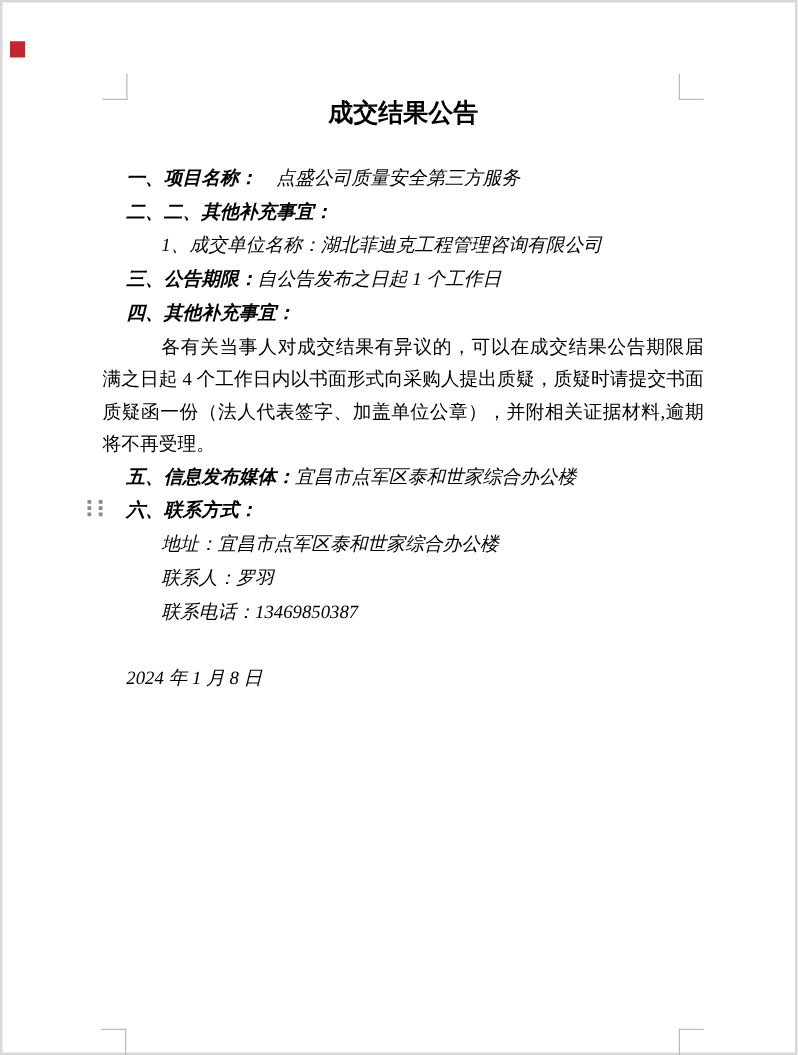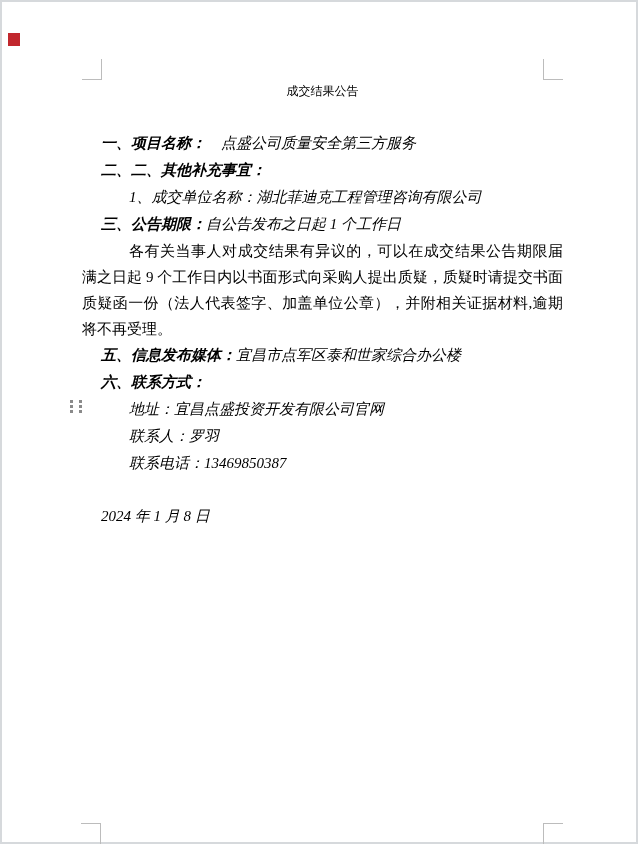--- a/index.html
+++ b/index.html
@@ -28,21 +28,21 @@
     display:grid;grid-template-columns:3px 3px;grid-auto-rows:3px;
     gap:2px 6px;cursor:grab;
   }
   .drag-handle i{display:block;width:3px;height:3px;background:#8a8a8a;}
   
   .content{
     position:absolute;left:99px;top:78px;width:443px;
     font-size:15px;line-height:27px;
   }
   .title{
-    font-size:12px;font-weight:normal;text-align:center;
+    font-size:20px;font-weight:bold;text-align:center;
     line-height:22px;margin:0 0 28px 0;
   }
   .line{white-space:pre-wrap;font-style:italic;}
   .line b{font-weight:bold;}
   .indent{margin-left:28px;}
   .para{
     margin:0 -19px;text-indent:47px;text-align:justify;
     line-height:26px;
   }
   .date-line{margin-top:26px;}
@@ -73,27 +73,28 @@
     <h1 class="title">成交结果公告</h1>
 
     <div class="line"><b>一、项目名称：</b><span>　点盛公司质量安全第三方服务</span></div>
 
     <div class="line"><b>二、二、其他补充事宜：</b></div>
 
     <div class="line indent">1、成交单位名称：湖北菲迪克工程管理咨询有限公司</div>
 
     <div class="line"><b>三、公告期限：</b><span>自公告发布之日起 1 个工作日</span></div>
 
+    <div class="line"><b>四、其他补充事宜：</b></div>
 
-    <p class="para">各有关当事人对成交结果有异议的，可以在成交结果公告期限届满之日起 9 个工作日内以书面形式向采购人提出质疑，质疑时请提交书面质疑函一份（法人代表签字、加盖单位公章），并附相关证据材料,逾期将不再受理。</p>
+    <p class="para">各有关当事人对成交结果有异议的，可以在成交结果公告期限届满之日起 4 个工作日内以书面形式向采购人提出质疑，质疑时请提交书面质疑函一份（法人代表签字、加盖单位公章），并附相关证据材料,逾期将不再受理。</p>
 
     <div class="line"><b>五、信息发布媒体：</b><span>宜昌市点军区泰和世家综合办公楼</span></div>
 
     <div class="line"><b>六、联系方式：</b></div>
 
-    <div class="line indent">地址：宜昌点盛投资开发有限公司官网</div>
+    <div class="line indent">地址：宜昌市点军区泰和世家综合办公楼</div>
     <div class="line indent">联系人：罗羽</div>
     <div class="line indent">联系电话：13469850387</div>
 
     <div class="line date-line">2024 年 1 月 8 日</div>
 
   </div>
 </div>
 
 </body></html>

